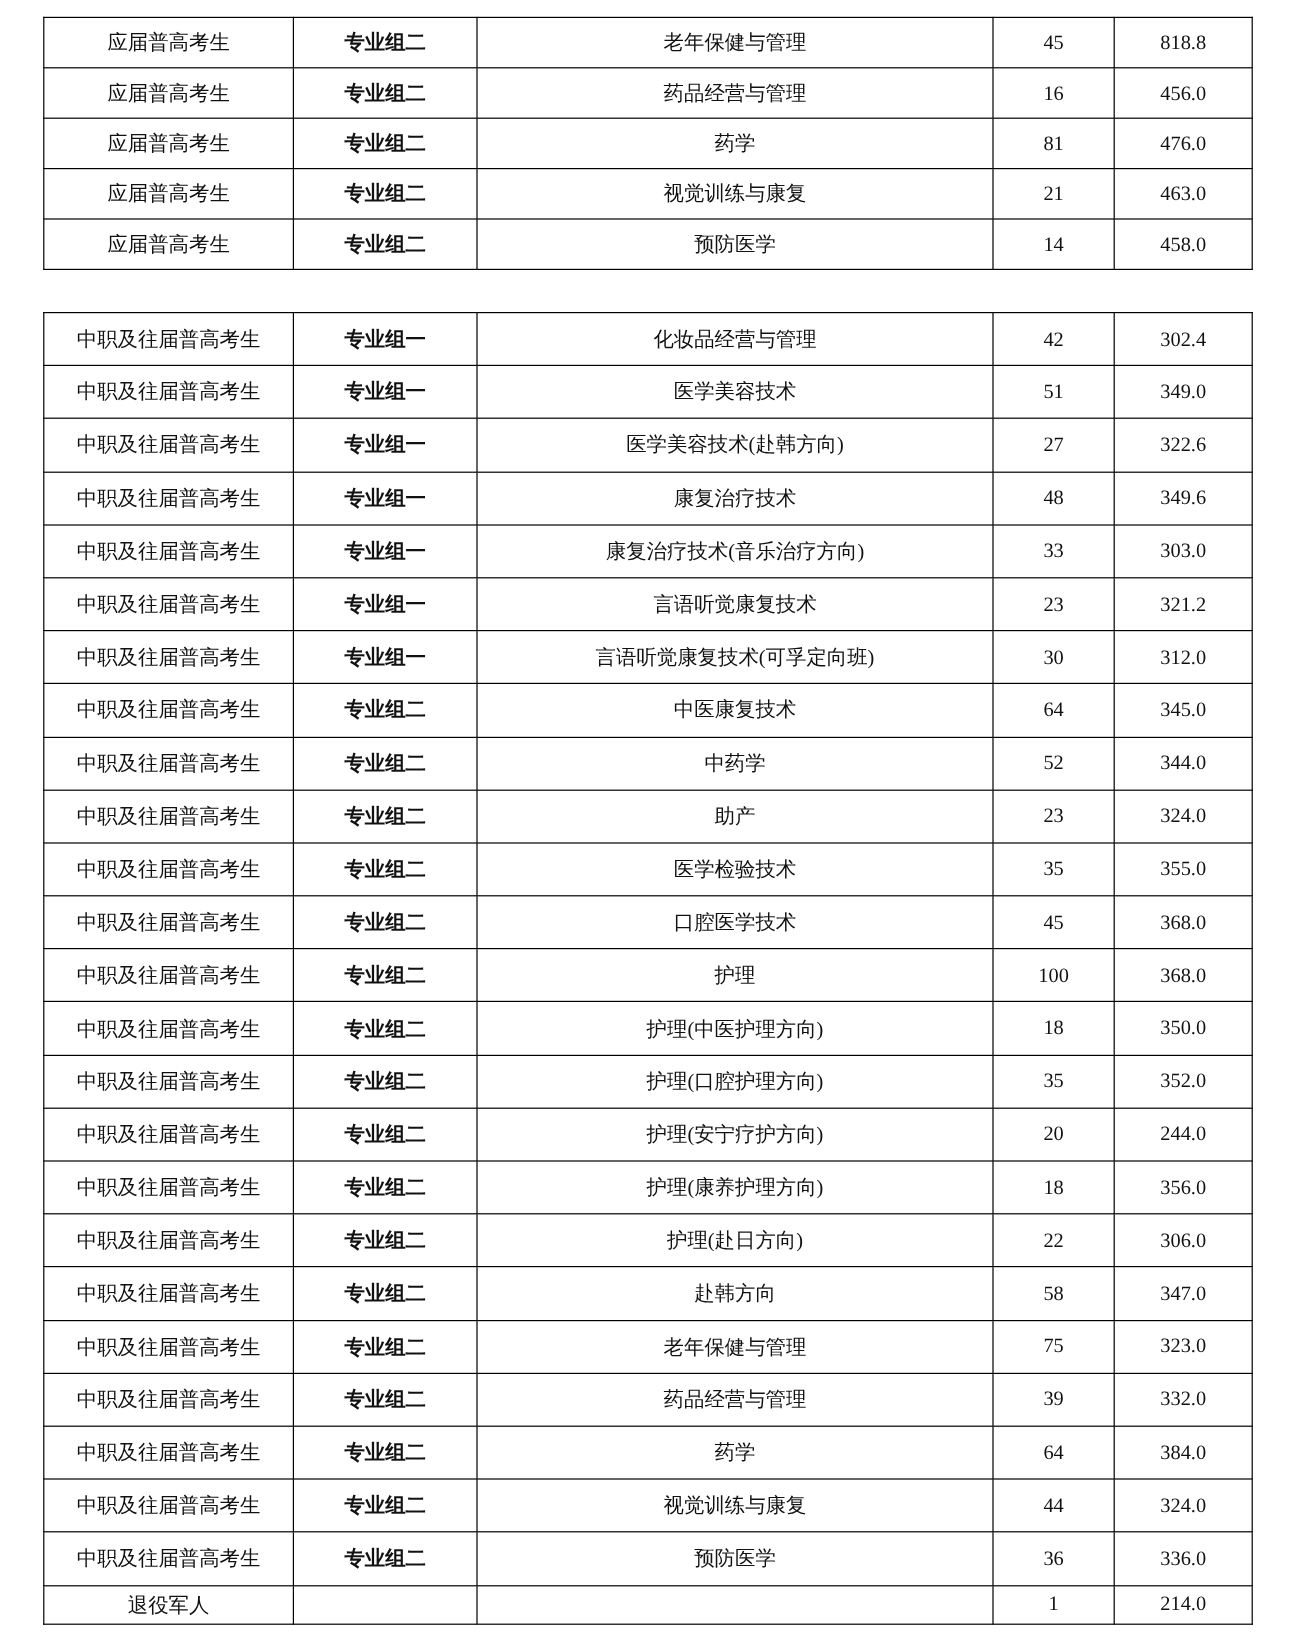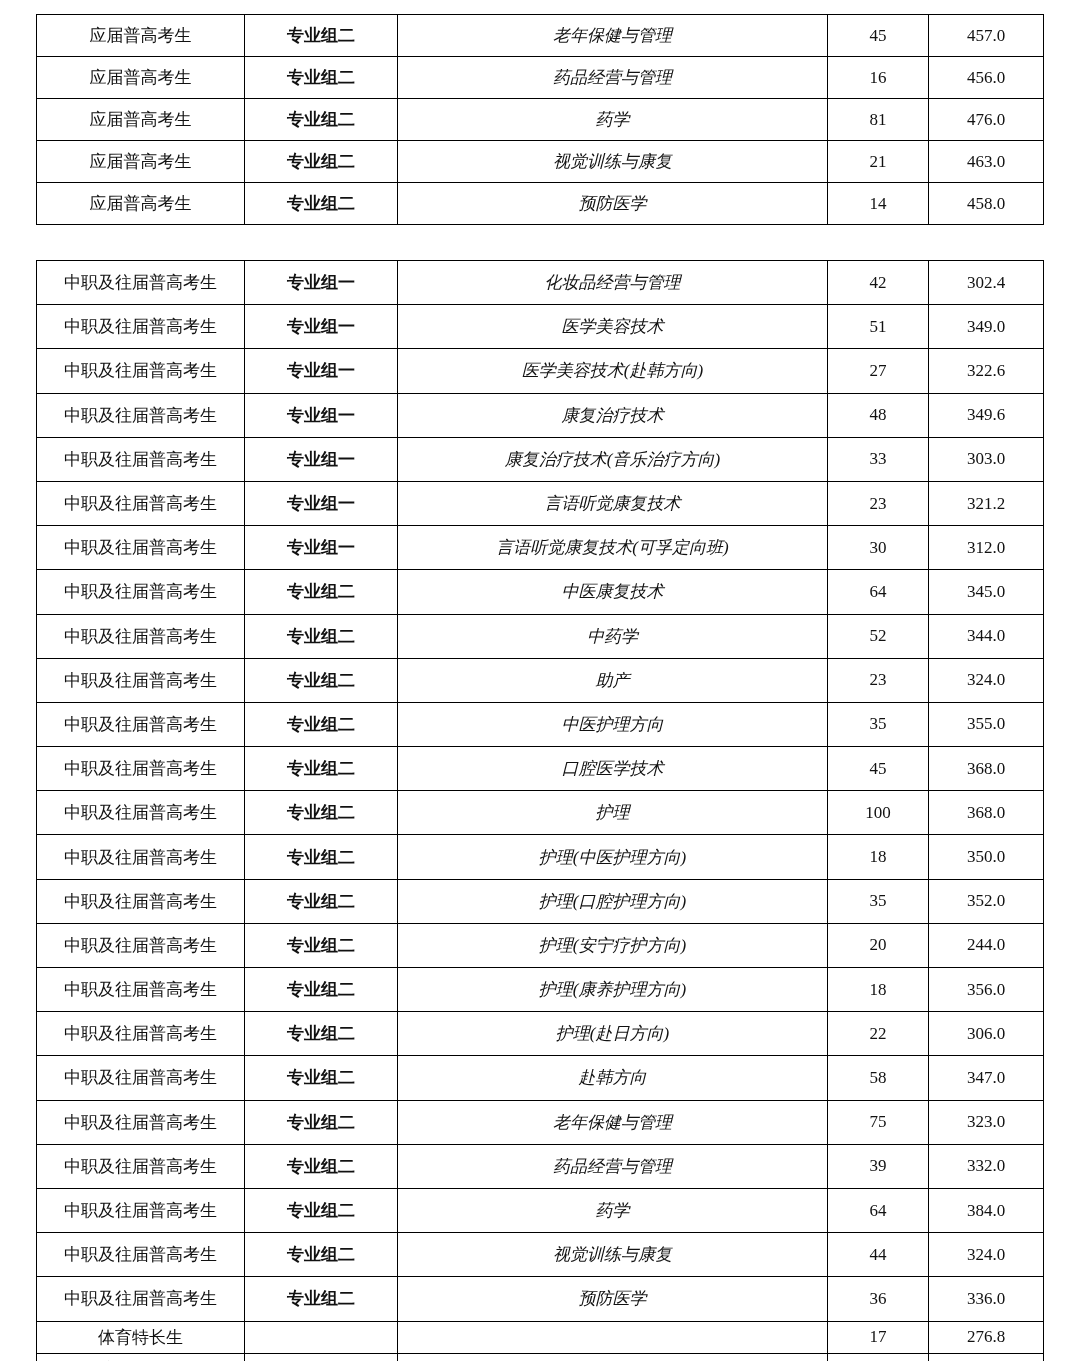--- a/index.html
+++ b/index.html
@@ -33,21 +33,21 @@
     font-size: 17px;
     font-family: "Liberation Serif", "DejaVu Serif", serif;
     color: #111111;
     padding: 0 2px;
     white-space: nowrap;
     overflow: hidden;
   }
   
   .c0 { width: 203px; }
   .c1 { width: 148px; font-weight: bold; }
-  .c2 { width: 425px; font-style: italic; }
+  .c2 { width: 425px; }
   .c3 { width: 96px; }
   .c4 { width: 110px; }
 
   
   #table-upper td { height: 41px; }
   #table-upper { margin-top: 14px; }
 
   
   .table-gap { height: 23px; }
 
@@ -61,21 +61,21 @@
 
 <div class="page">
 
   <table class="score-table" id="table-upper">
     <tbody>
         <tr>
           <td class="c0">应届普高考生</td>
           <td class="c1">专业组二</td>
           <td class="c2">老年保健与管理</td>
           <td class="c3">45</td>
-          <td class="c4">457.0</td>
+          <td class="c4">818.8</td>
         </tr>
         <tr>
           <td class="c0">应届普高考生</td>
           <td class="c1">专业组二</td>
           <td class="c2">药品经营与管理</td>
           <td class="c3">16</td>
           <td class="c4">456.0</td>
         </tr>
         <tr>
           <td class="c0">应届普高考生</td>
@@ -171,21 +171,21 @@
         <tr>
           <td class="c0">中职及往届普高考生</td>
           <td class="c1">专业组二</td>
           <td class="c2">助产</td>
           <td class="c3">23</td>
           <td class="c4">324.0</td>
         </tr>
         <tr>
           <td class="c0">中职及往届普高考生</td>
           <td class="c1">专业组二</td>
-          <td class="c2">中医护理方向</td>
+          <td class="c2">医学检验技术</td>
           <td class="c3">35</td>
           <td class="c4">355.0</td>
         </tr>
         <tr>
           <td class="c0">中职及往届普高考生</td>
           <td class="c1">专业组二</td>
           <td class="c2">口腔医学技术</td>
           <td class="c3">45</td>
           <td class="c4">368.0</td>
         </tr>
@@ -265,27 +265,20 @@
           <td class="c2">视觉训练与康复</td>
           <td class="c3">44</td>
           <td class="c4">324.0</td>
         </tr>
         <tr>
           <td class="c0">中职及往届普高考生</td>
           <td class="c1">专业组二</td>
           <td class="c2">预防医学</td>
           <td class="c3">36</td>
           <td class="c4">336.0</td>
-        </tr>
-        <tr class="short-row">
-          <td class="c0">体育特长生</td>
-          <td class="c1 empty-cell"></td>
-          <td class="c2 empty-cell"></td>
-          <td class="c3">17</td>
-          <td class="c4">276.8</td>
         </tr>
         <tr class="short-row">
           <td class="c0">退役军人</td>
           <td class="c1 empty-cell"></td>
           <td class="c2 empty-cell"></td>
           <td class="c3">1</td>
           <td class="c4">214.0</td>
         </tr>
       </tbody>
   </table>

